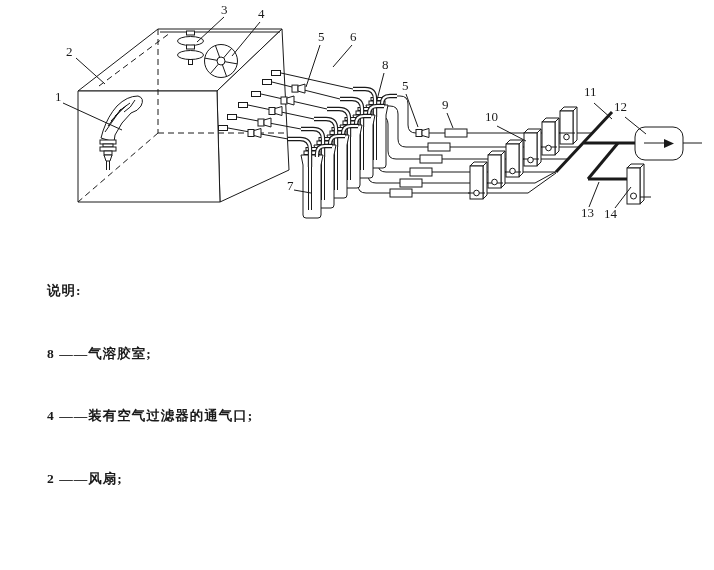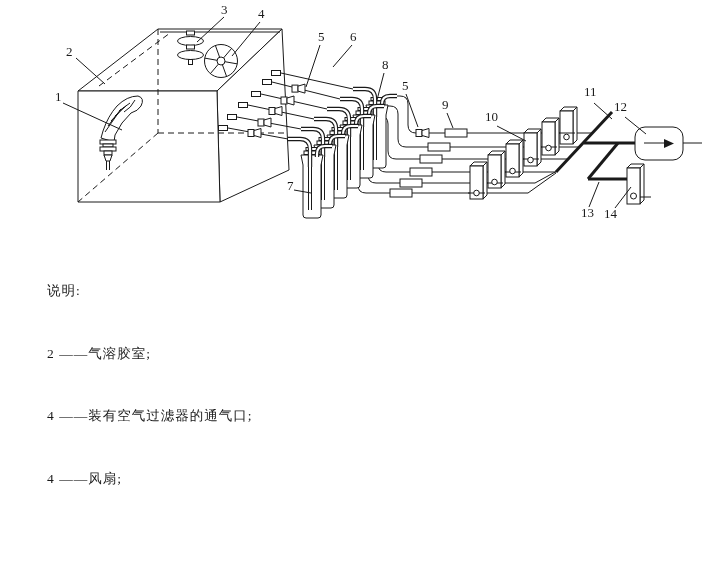--- a/index.html
+++ b/index.html
@@ -8,21 +8,21 @@
   #diagram{position:absolute;left:0;top:0;}
   .ln{fill:none;stroke:#1a1a1a;stroke-width:1;}
   .thk{fill:none;stroke:#1a1a1a;stroke-width:3;}
   .wf{fill:#ffffff;stroke:#1a1a1a;stroke-width:1;}
   .dash{fill:none;stroke:#1a1a1a;stroke-width:1;stroke-dasharray:6 4;}
   .tube{fill:none;stroke:#1a1a1a;stroke-width:4.4;}
   .tubein{fill:none;stroke:#ffffff;stroke-width:2.2;}
   .num{font-family:"Liberation Serif","DejaVu Serif",serif;font-size:13px;fill:#1a1a1a;}
   #legend{position:absolute;left:47px;top:239px;font-size:13.5px;line-height:20.9px;
           letter-spacing:1px;white-space:pre;}
-  .legend-line{height:20.9px;}
+  .legend-line{height:20.9px;font-weight:bold;}
 </style>
 </head>
 <body>
 
 <div id="page">
 
 <svg id="diagram" width="714" height="238" viewBox="0 0 714 238">
   <defs>
     <g id="asm">
       <rect class="wf" x="-8" y="-3.5" width="6" height="7"></rect>
@@ -303,23 +303,23 @@
     <text class="num" x="485" y="121">10</text>
     <text class="num" x="584" y="96">11</text>
     <text class="num" x="614" y="111">12</text>
     <text class="num" x="581" y="217">13</text>
     <text class="num" x="604" y="218">14</text>
   </g>
 </svg>
 
 <div id="legend">
   <div class="legend-line">说明:</div>
-  <div class="legend-line">2 ——气溶胶室;</div>
+  <div class="legend-line">8 ——气溶胶室;</div>
   <div class="legend-line">4 ——装有空气过滤器的通气口;</div>
-  <div class="legend-line">4 ——风扇;</div>
+  <div class="legend-line">2 ——风扇;</div>
   
   
   
   
   
   
   
   
   
   

